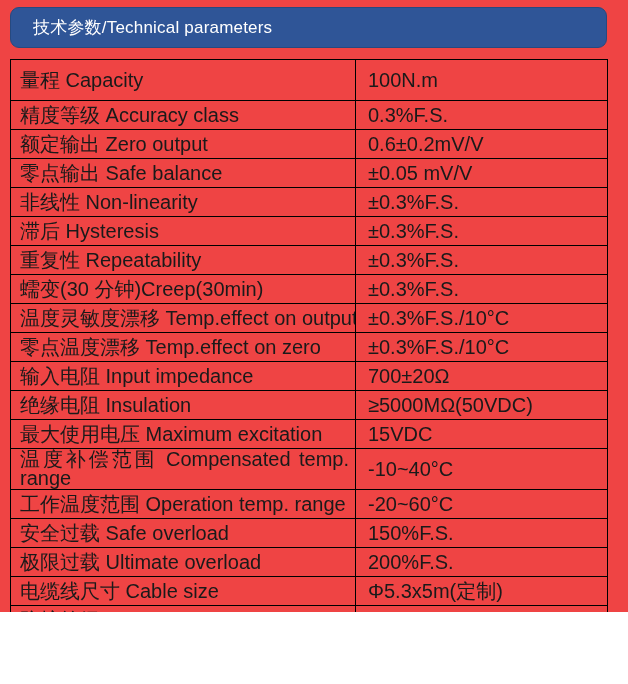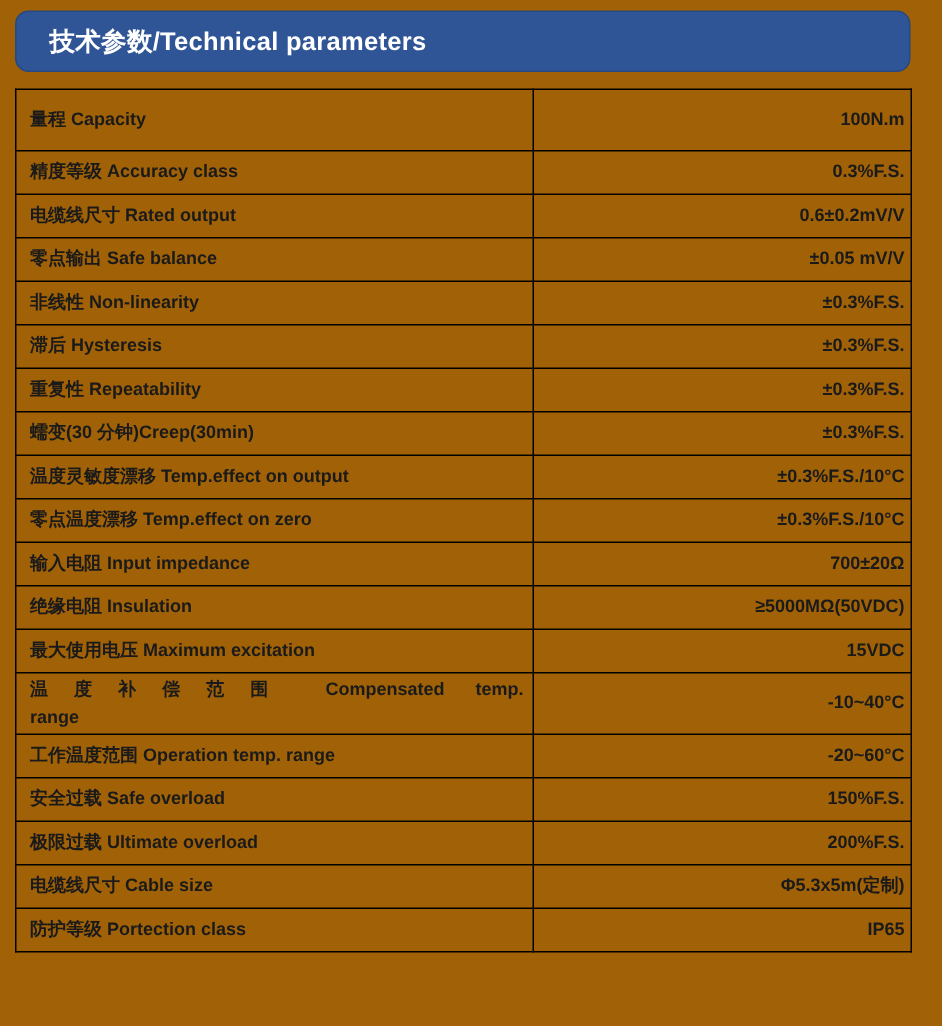--- a/index.html
+++ b/index.html
@@ -4,24 +4,23 @@
 <style>
   html, body {
     margin: 0;
     padding: 0;
     background: #ffffff;
     font-family: "Liberation Sans", "DejaVu Sans", sans-serif;
   }
   .page {
     position: relative;
     width: 628px;
-    height: 684px;
-    background: #a16207;
+    height: 612px;
+    background: #ef4444;
     overflow: hidden;
-    font-weight: bold;
   }
   .header-bar {
     position: absolute;
     left: 10px;
     top: 7px;
     width: 597px;
     height: 41px;
     box-sizing: border-box;
     background: #2f5597;
     border: 1px solid #27497f;
@@ -39,32 +38,31 @@
   table.params {
     position: absolute;
     left: 10px;
     top: 59px;
     width: 597px;
     border-collapse: collapse;
     table-layout: fixed;
   }
   table.params td {
     border: 1px solid #000000;
-    font-size: 12px;
+    font-size: 20px;
     color: #1a1a1a;
     height: 28px;
     vertical-align: middle;
     padding: 0 4px 0 9px;
     line-height: 1.15;
     overflow: hidden;
     white-space: nowrap;
   }
   table.params td.value {
     padding-left: 12px;
-    text-align: right;
   }
   table.params tbody tr:first-child td {
     height: 40px;
   }
   table.params tr.tall td {
     height: 40px;
     white-space: normal;
   }
   .jline {
     text-align: justify;
@@ -95,21 +93,21 @@
     <td class="param">量程 Capacity</td>
     <td class="value">100N.m</td>
   </tr>
 
   <tr>
     <td class="param">精度等级 Accuracy class</td>
     <td class="value">0.3%F.S.</td>
   </tr>
 
   <tr>
-    <td class="param">电缆线尺寸 Rated output</td>
+    <td class="param">额定输出 Zero output</td>
     <td class="value">0.6±0.2mV/V</td>
   </tr>
 
   <tr>
     <td class="param">零点输出 Safe balance</td>
     <td class="value">±0.05 mV/V</td>
   </tr>
 
   <tr>
     <td class="param">非线性 Non-linearity</td>

